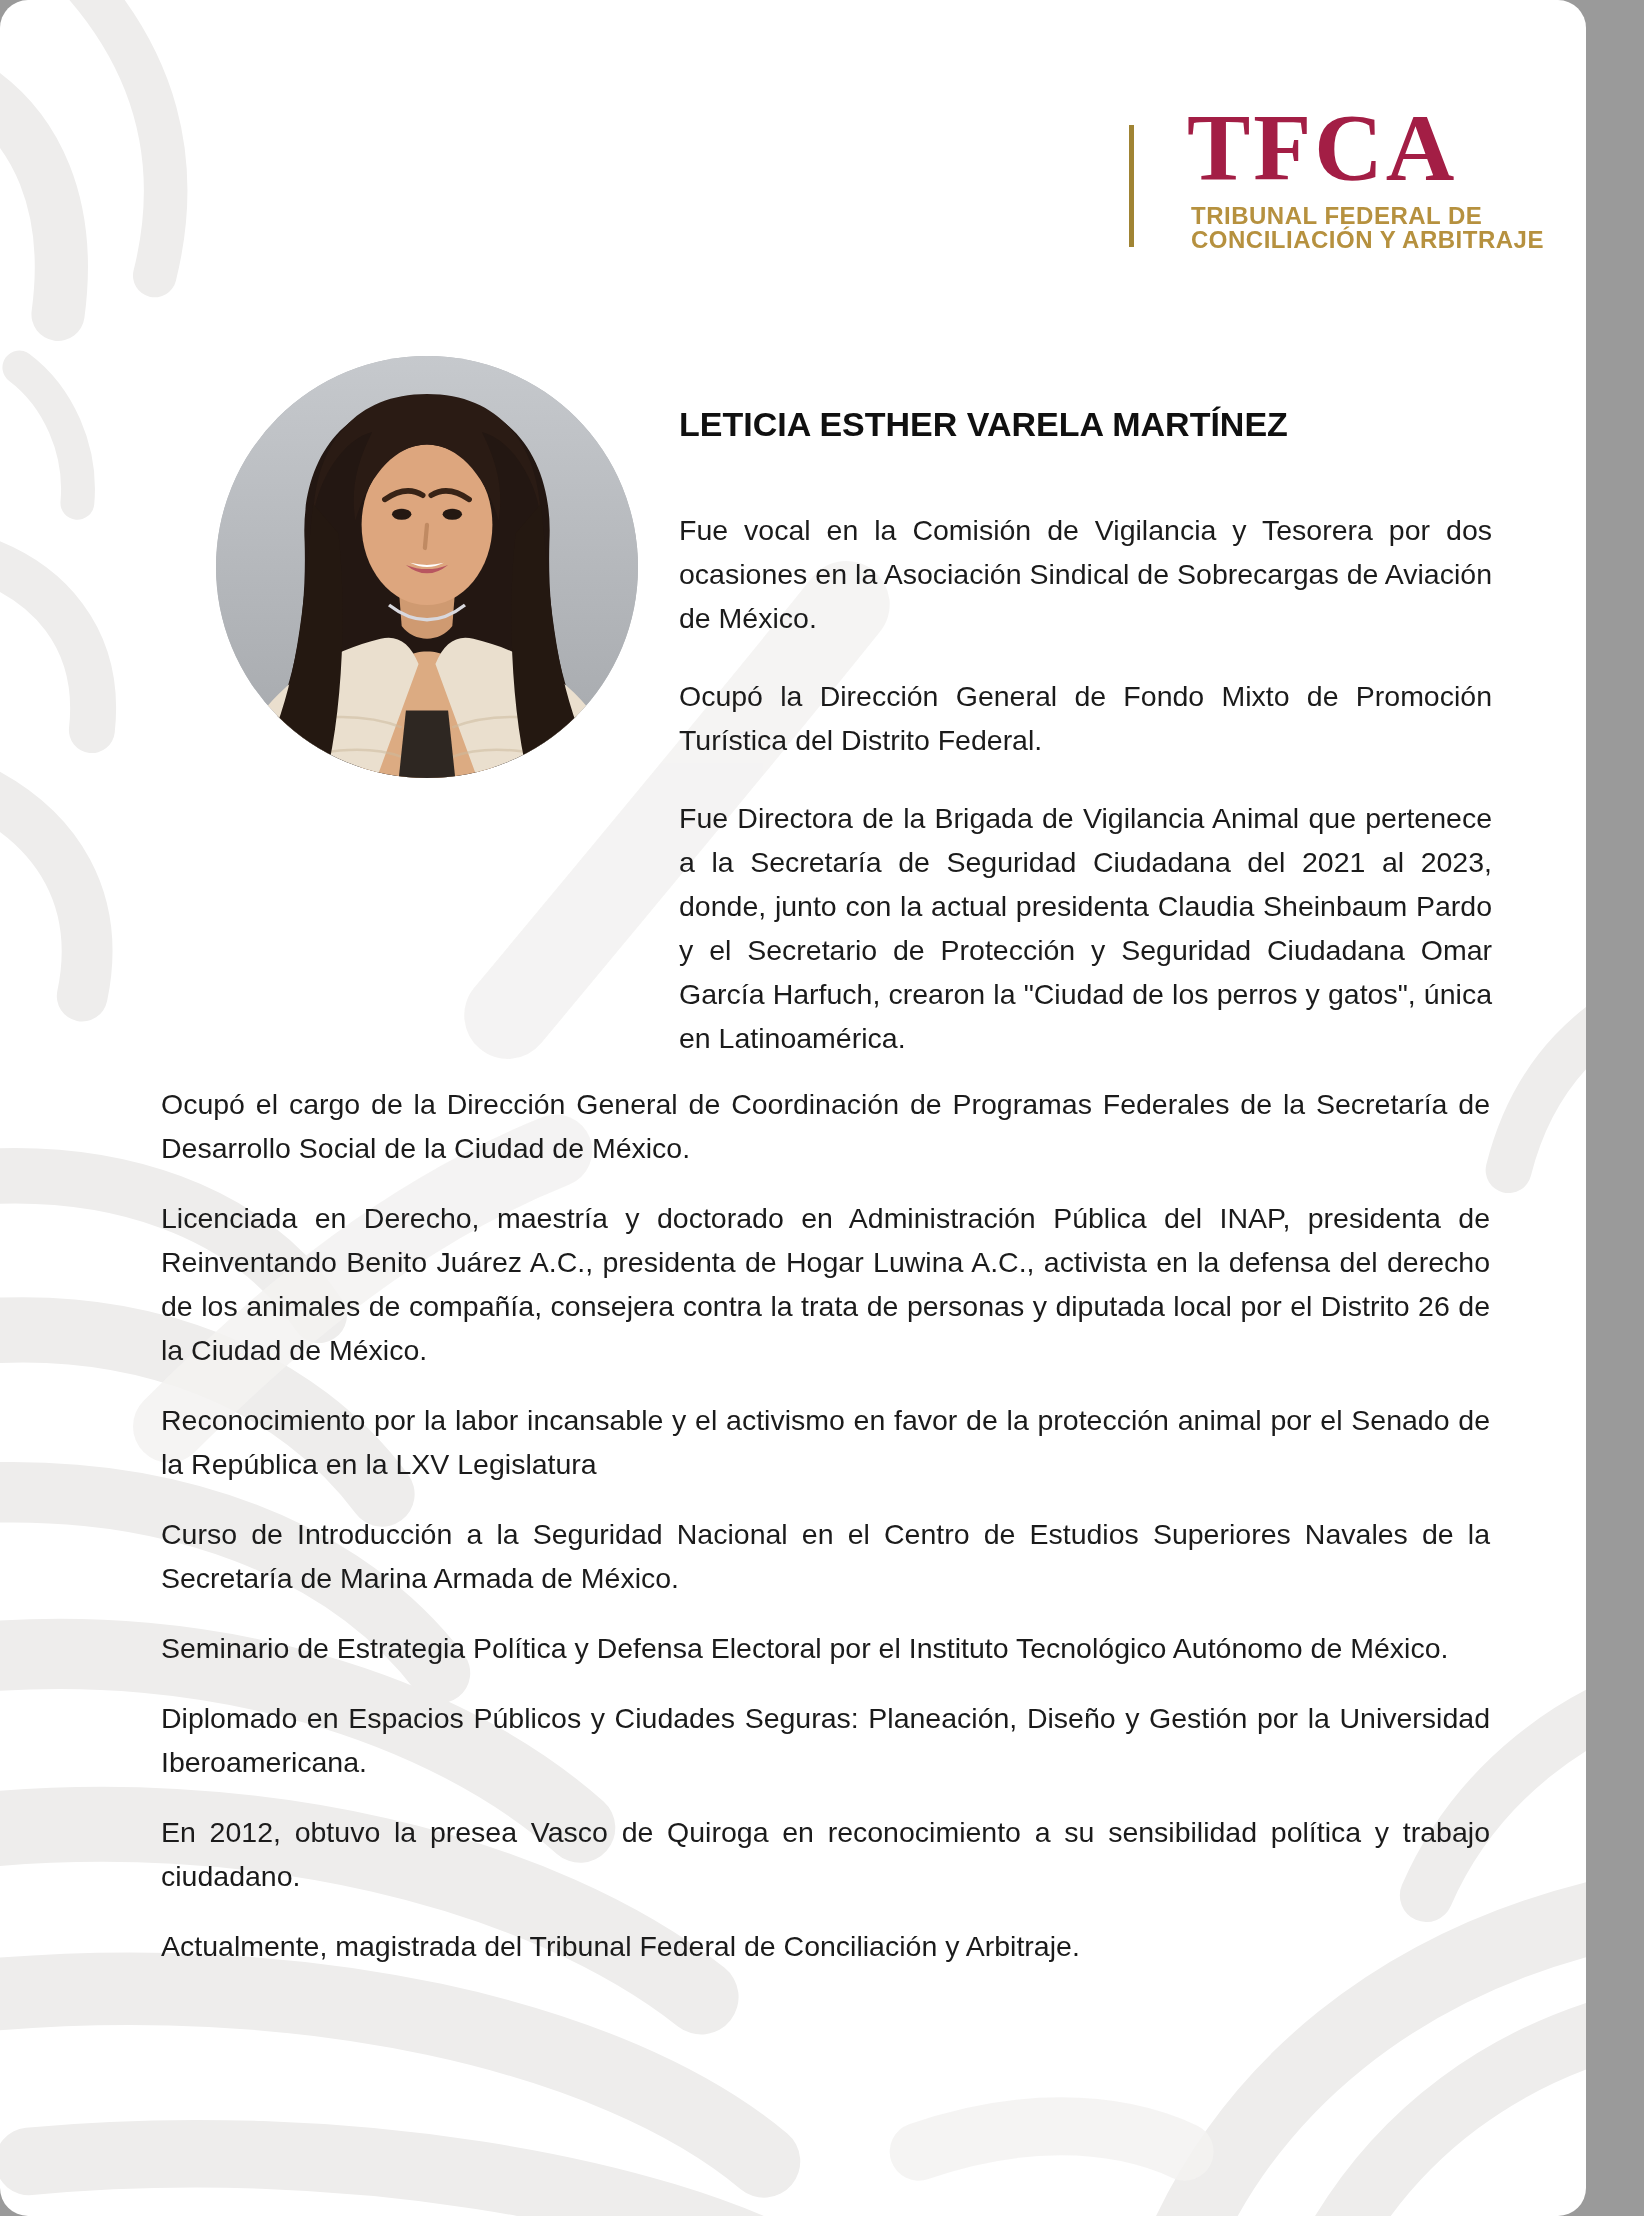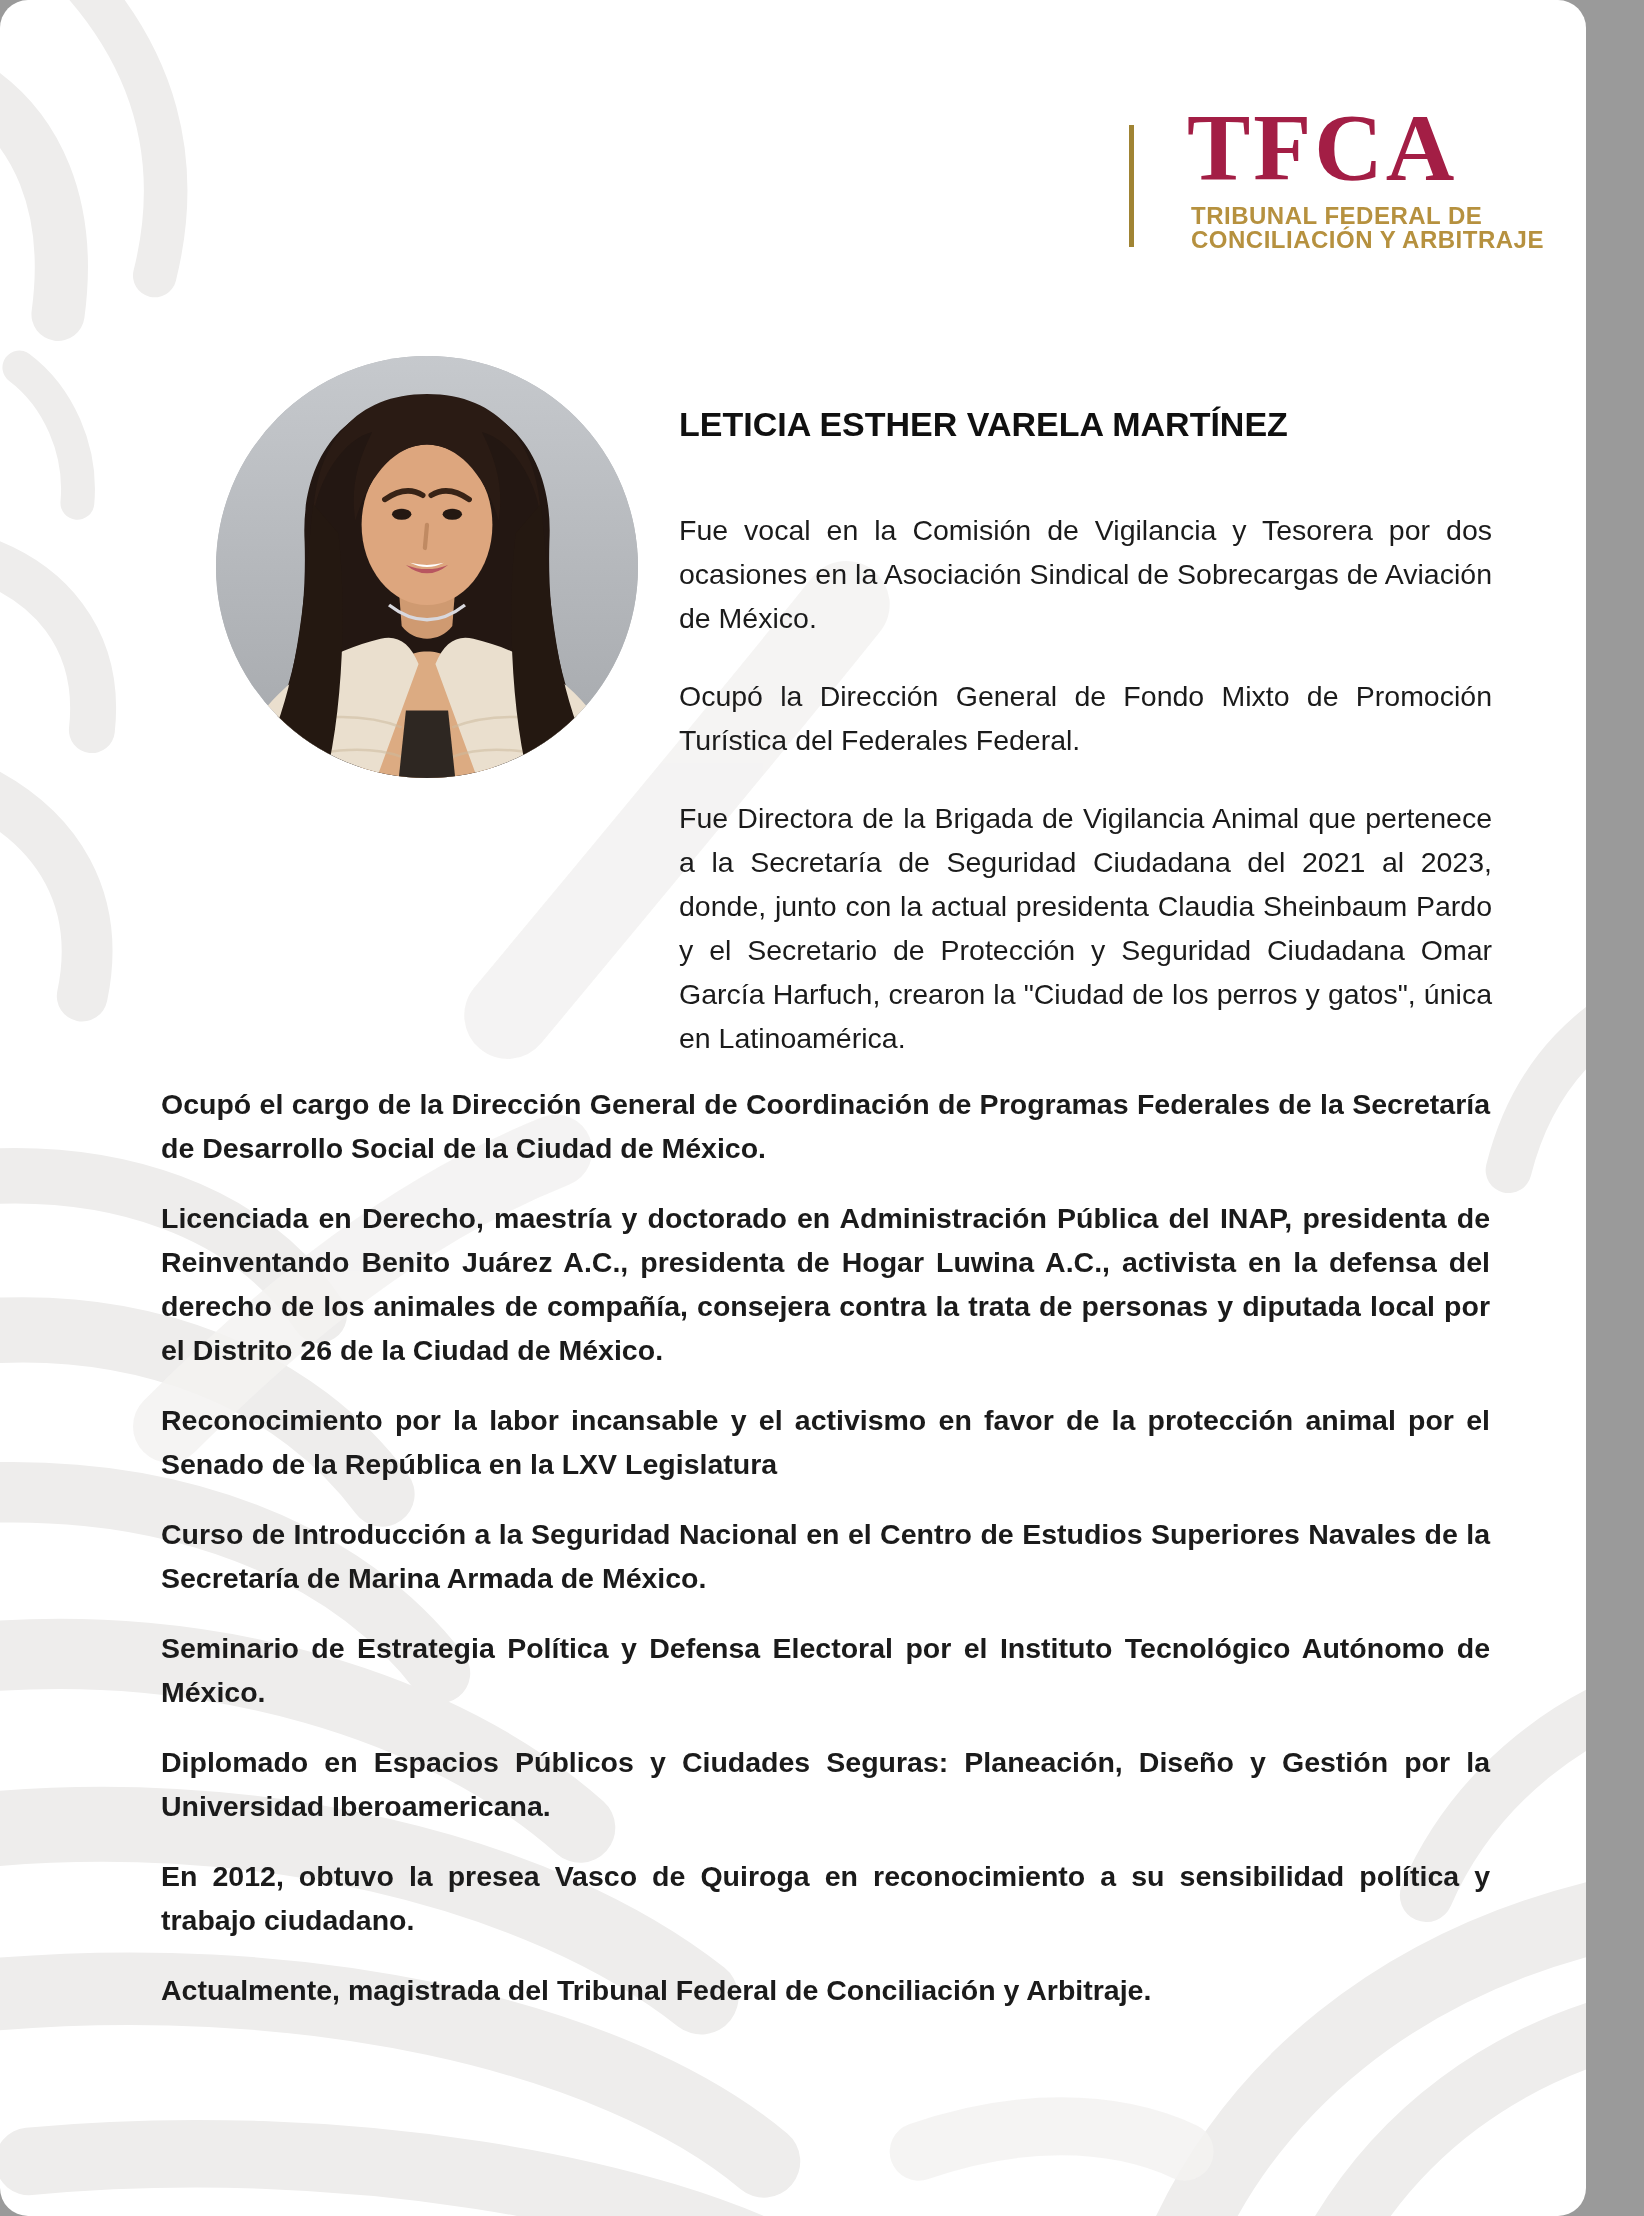--- a/index.html
+++ b/index.html
@@ -40,21 +40,21 @@
     white-space:nowrap;
     text-align:right;
   }
   .col-right{position:absolute;left:679px;top:508px;width:813px;}
   .main-col{position:absolute;left:161px;top:1082px;width:1329px;}
   p.bio{
     margin:0 0 34px 0;
     font-size:28.5px;line-height:44px;
     text-align:justify;color:#1b1b1b;
   }
-  .main-col p.bio{margin:0 0 26px 0;font-weight:bold;}
+  .main-col p.bio{margin:0 0 26px 0;}
 </style>
 </head>
 <body>
 
 <div class="page">
 
   <svg class="watermark" viewBox="0 0 3400 4583" aria-hidden="true">
     <g fill="none" stroke="#eeedec" stroke-linecap="round">
       <path d="M150 -60 C320 120 380 330 320 570" stroke-width="90"></path>
       <path d="M-70 170 C80 260 150 430 120 650" stroke-width="110"></path>
@@ -131,21 +131,21 @@
       <path d="M92 98 Q100 102 108 98 Q100 100 92 98 Z" fill="#ffffff"></path>
 
       <path d="M82 118 Q100 132 118 118" fill="none" stroke="#d8d8de" stroke-width="1.6"></path>
     </svg>
   </div>
 
   <div class="name">LETICIA ESTHER VARELA MARTÍNEZ</div>
 
   <div class="col-right">
     <p class="bio">Fue vocal en la Comisión de Vigilancia y Tesorera por dos ocasiones en la Asociación Sindical de Sobrecargas de Aviación de México.</p>
-    <p class="bio">Ocupó la Dirección General de Fondo Mixto de Promoción Turística del Federales Federal.</p>
+    <p class="bio">Ocupó la Dirección General de Fondo Mixto de Promoción Turística del Distrito Federal.</p>
     <p class="bio">Fue Directora de la Brigada de Vigilancia Animal que pertenece a la Secretaría de Seguridad Ciudadana del 2021 al 2023, donde, junto con la actual presidenta Claudia Sheinbaum Pardo y el Secretario de Protección y Seguridad Ciudadana Omar García Harfuch, crearon la "Ciudad de los perros y gatos", única en Latinoamérica.</p>
   </div>
 
   <div class="main-col">
     <p class="bio">Ocupó el cargo de la Dirección General de Coordinación de Programas Federales de la Secretaría de Desarrollo Social de la Ciudad de México.</p>
     <p class="bio">Licenciada en Derecho, maestría y doctorado en Administración Pública del INAP, presidenta de Reinventando Benito Juárez A.C., presidenta de Hogar Luwina A.C., activista en la defensa del derecho de los animales de compañía, consejera contra la trata de personas y diputada local por el Distrito 26 de la Ciudad de México.</p>
     <p class="bio">Reconocimiento por la labor incansable y el activismo en favor de la protección animal por el Senado de la República en la LXV Legislatura</p>
     <p class="bio">Curso de Introducción a la Seguridad Nacional en el Centro de Estudios Superiores Navales de la Secretaría de Marina Armada de México.</p>
     <p class="bio">Seminario de Estrategia Política y Defensa Electoral por el Instituto Tecnológico Autónomo de México.</p>
     <p class="bio">Diplomado en Espacios Públicos y Ciudades Seguras: Planeación, Diseño y Gestión por la Universidad Iberoamericana.</p>

